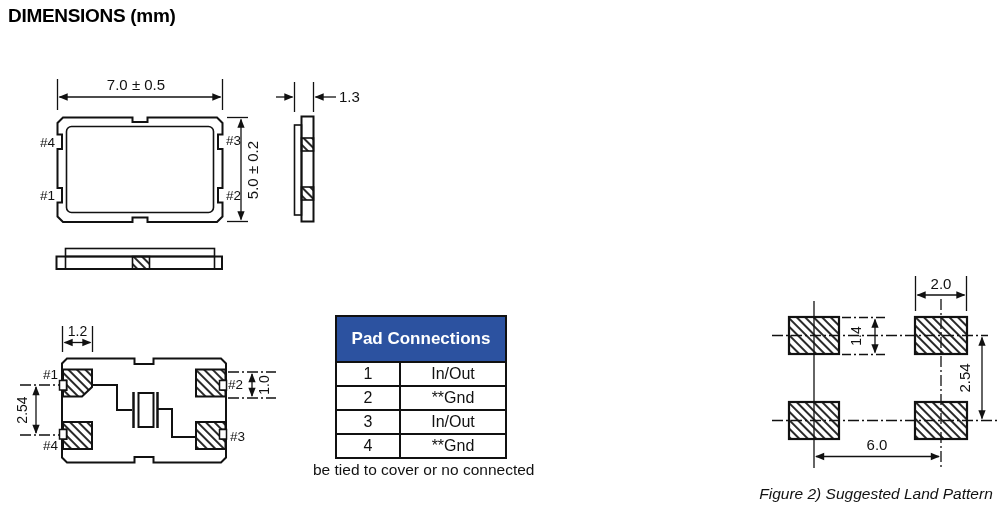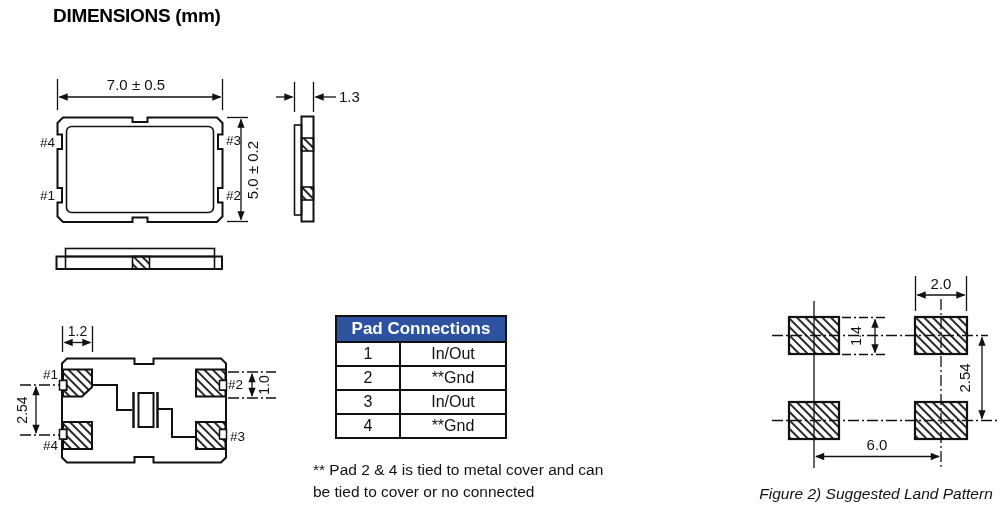--- a/index.html
+++ b/index.html
@@ -1,30 +1,30 @@
 <!DOCTYPE html>
 <html style="--table-header-bg: #2c52a0; --line: #111111;"><head>
 <meta charset="utf-8">
 <style>
   html,body{margin:0;padding:0;background:#ffffff;}
   .page{position:relative;width:1006px;height:521px;background:#fff;overflow:hidden;
         font-family:"Liberation Sans",sans-serif;color:#111;}
   .page-title{position:absolute;left:8px;top:5px;font-size:19px;font-weight:700;
-              letter-spacing:-0.3px;color:#000;margin-left:45px;}
+              letter-spacing:-0.3px;color:#000;}
   svg{position:absolute;left:0;top:0;}
   svg text{font-family:"Liberation Sans",sans-serif;fill:#111;}
   .dim{font-size:15px;}
   .dim-sm{font-size:14px;}
   .padlbl{font-size:13.5px;}
   
   table.padconn{position:absolute;left:335px;top:315px;width:172px;border-collapse:collapse;
                 table-layout:fixed;}
   table.padconn th{background:var(--table-header-bg,#2c52a0);color:#fff;font-size:17px;
                    font-weight:700;height:24px;border:2px solid #111;text-align:center;
-                   padding:0;}
+                   padding:10px;}
   table.padconn td{border:2px solid #111;font-size:16px;text-align:center;height:22px;
                    padding:0;color:#111;background:#fff;}
   table.padconn col.c1{width:64px;}
   .footnote{position:absolute;left:313px;top:459px;width:320px;font-size:15.5px;
             line-height:22px;color:#111;}
   .figure-caption{position:absolute;left:742px;top:485px;width:268px;text-align:center;
                   font-size:15.5px;font-style:italic;color:#111;}
 </style>
 </head>
 <body>
@@ -179,19 +179,18 @@
         <td>In/Out</td>
       </tr>
       <tr>
         <td>4</td>
         <td>**Gnd</td>
       </tr>
     </tbody>
   </table>
 
   <div class="footnote">
-    <div>** Pad 2 &amp; 4 is tied to metal cover and can</div>
     <div>be tied to cover or no connected</div>
   </div>
 
   <div class="figure-caption">Figure 2) Suggested Land Pattern</div>
 
 </div>
 
 </body></html>

